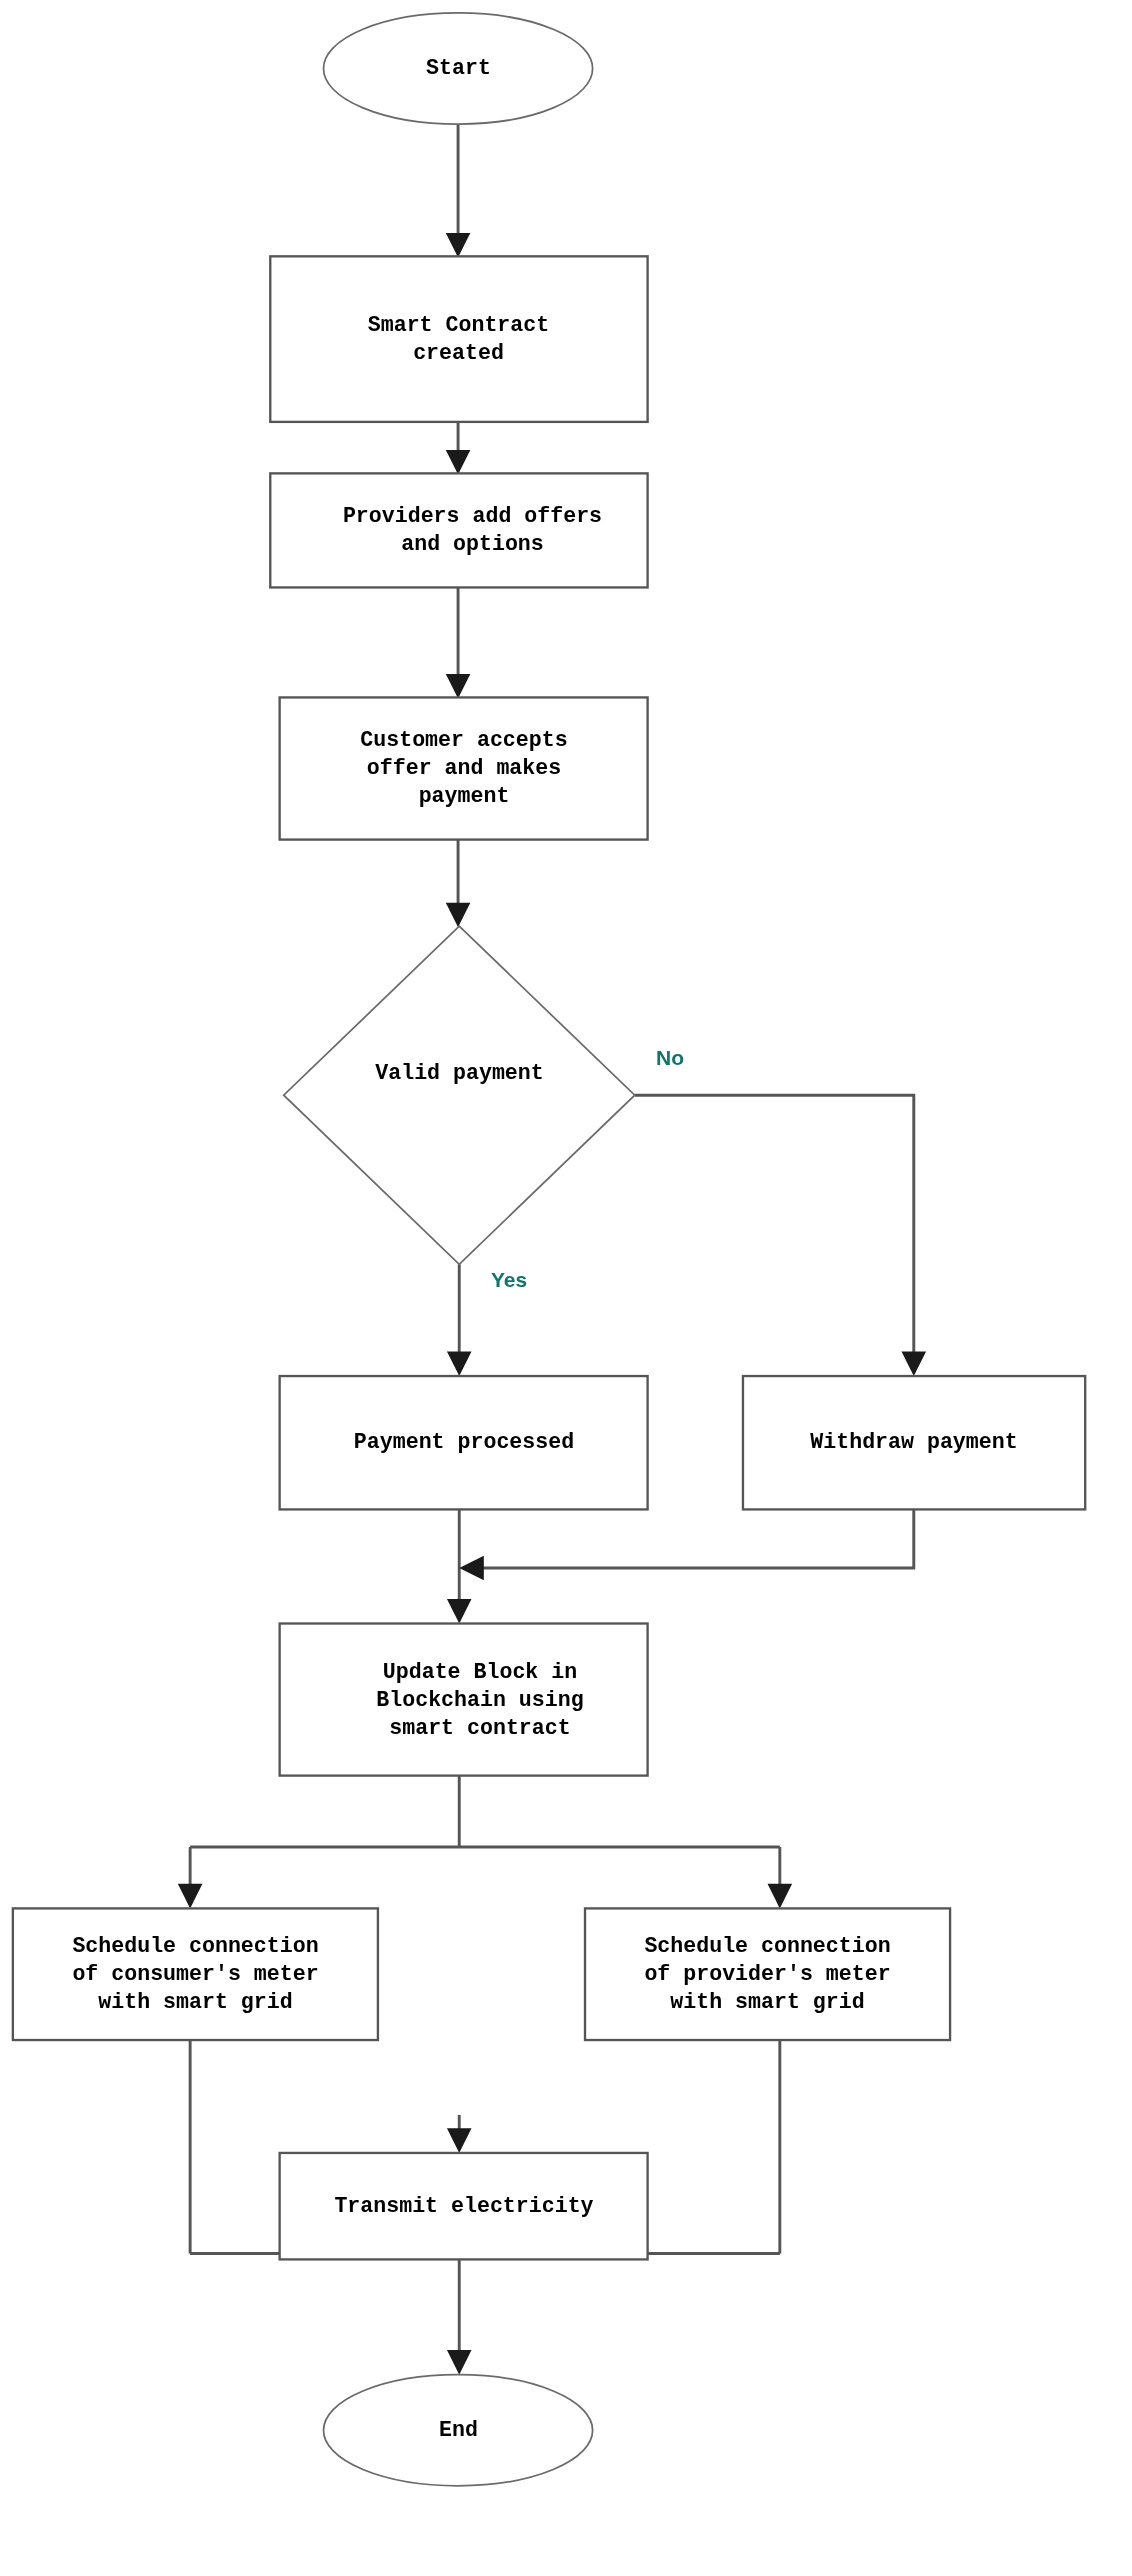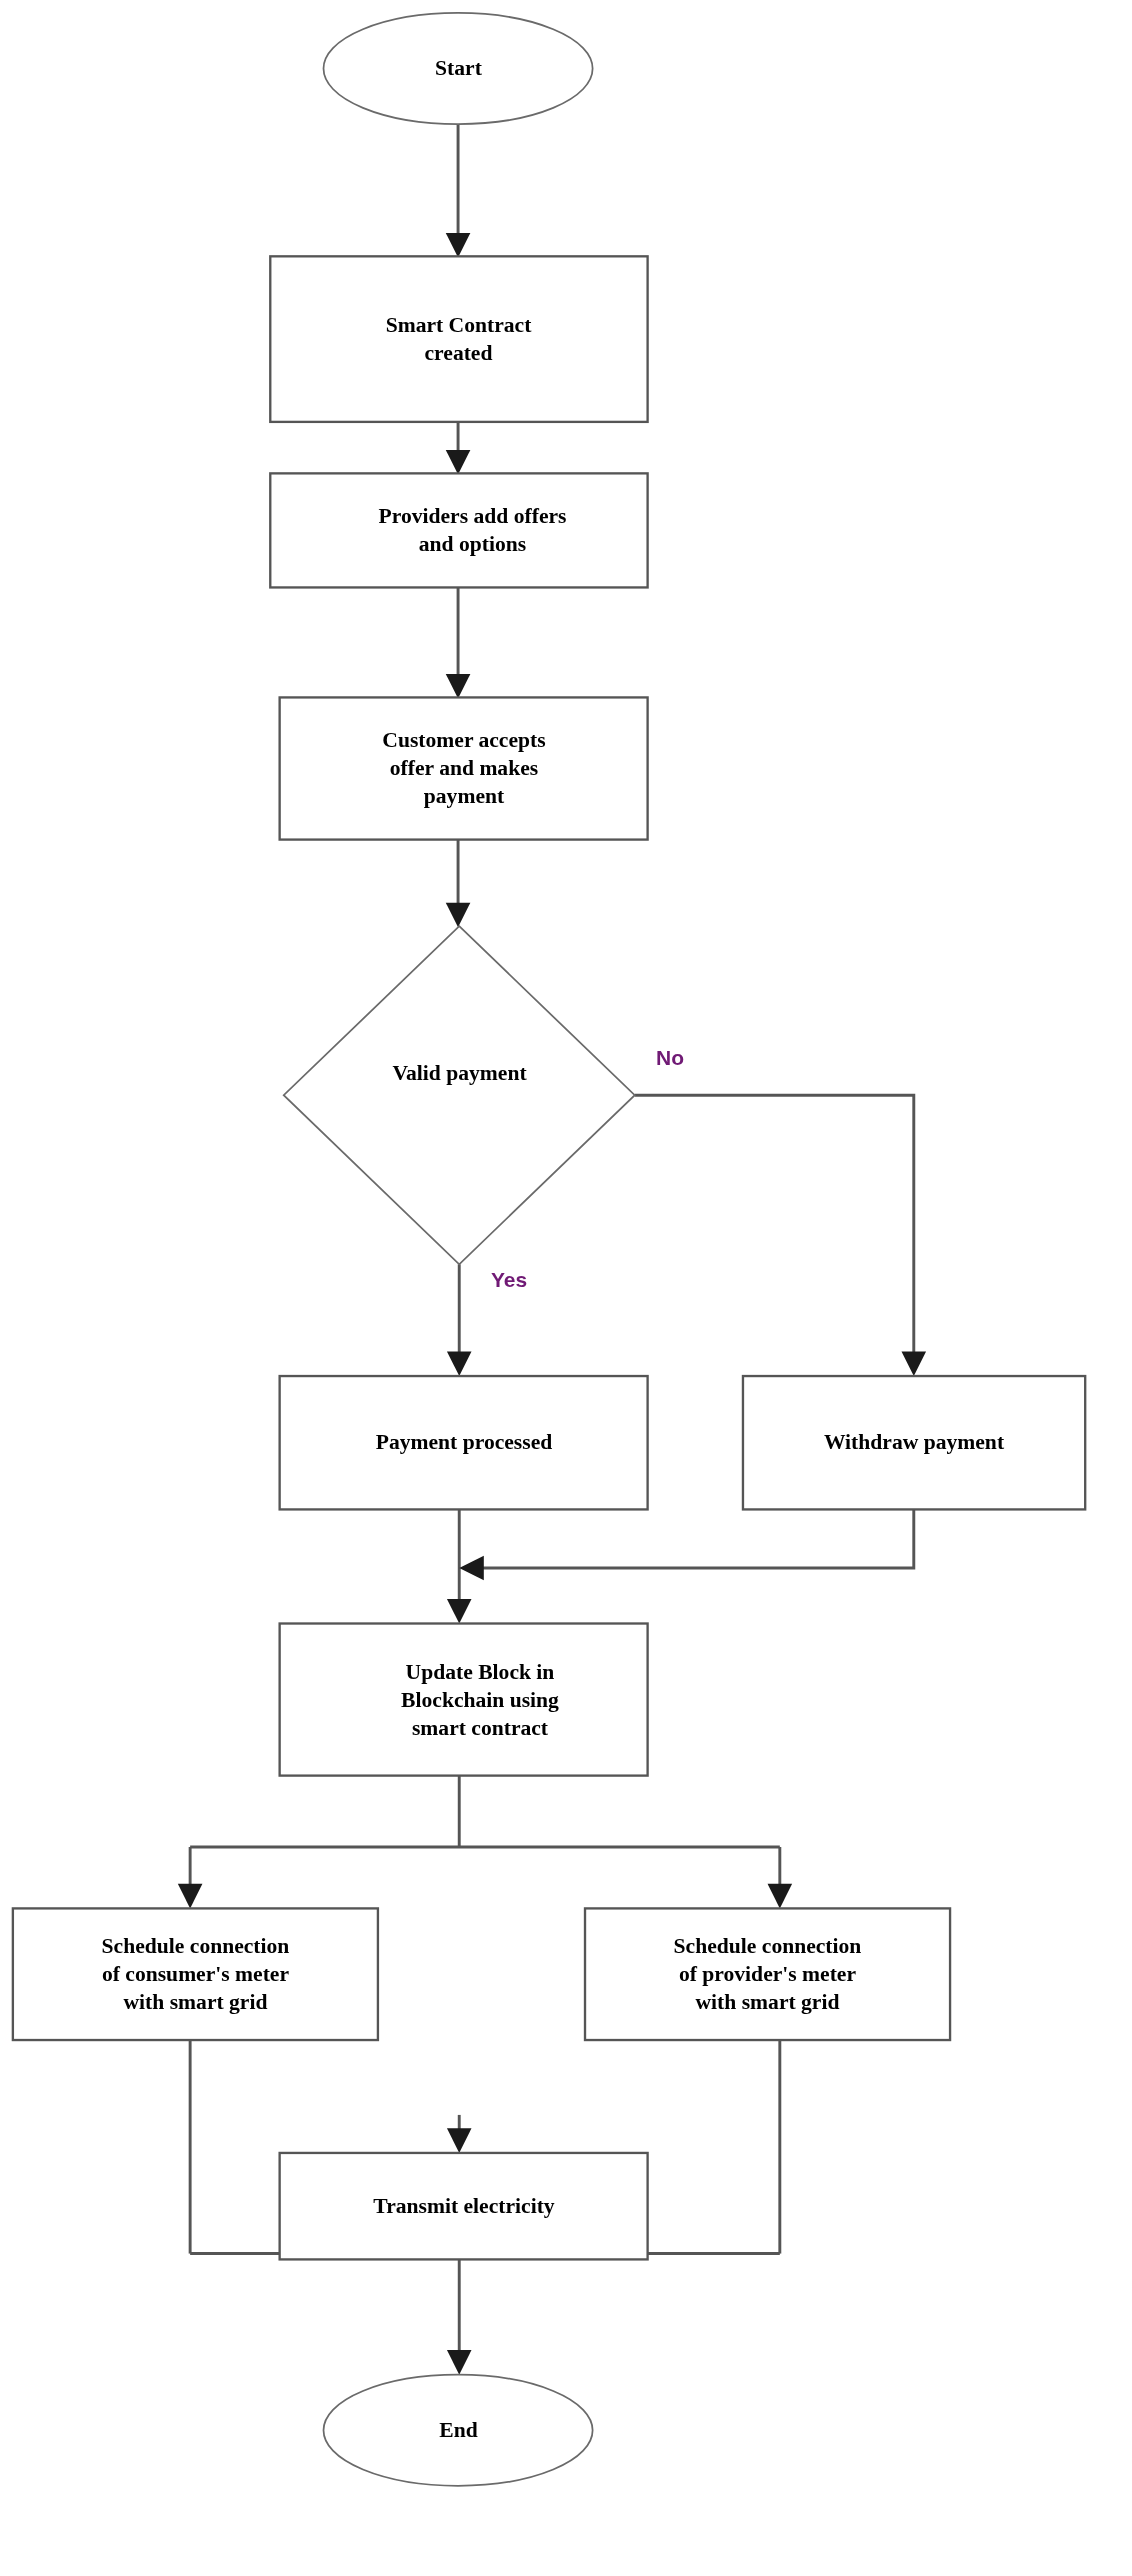--- a/index.html
+++ b/index.html
@@ -43,31 +43,31 @@
   .arrowhead {
     fill: #1a1a1a;
   }
   .node-label {
     position: absolute;
     display: flex;
     align-items: center;
     justify-content: center;
     text-align: center;
     color: #000000;
-    font-family: Liberation Serif, serif;
+    font-family: Liberation Mono, monospace;
     font-weight: bold;
     font-size: 21.6px;
     line-height: 1.30;
     letter-spacing: 0px;
     pointer-events: none;
     white-space: pre-line;
   }
   .edge-label {
     position: absolute;
-    color: #701a75;
+    color: #0f766e;
     font-family: "Liberation Sans", sans-serif;
     font-weight: bold;
     font-size: 21px;
     line-height: 1;
     white-space: nowrap;
   }
 </style>
 </head>
 <body>
 

